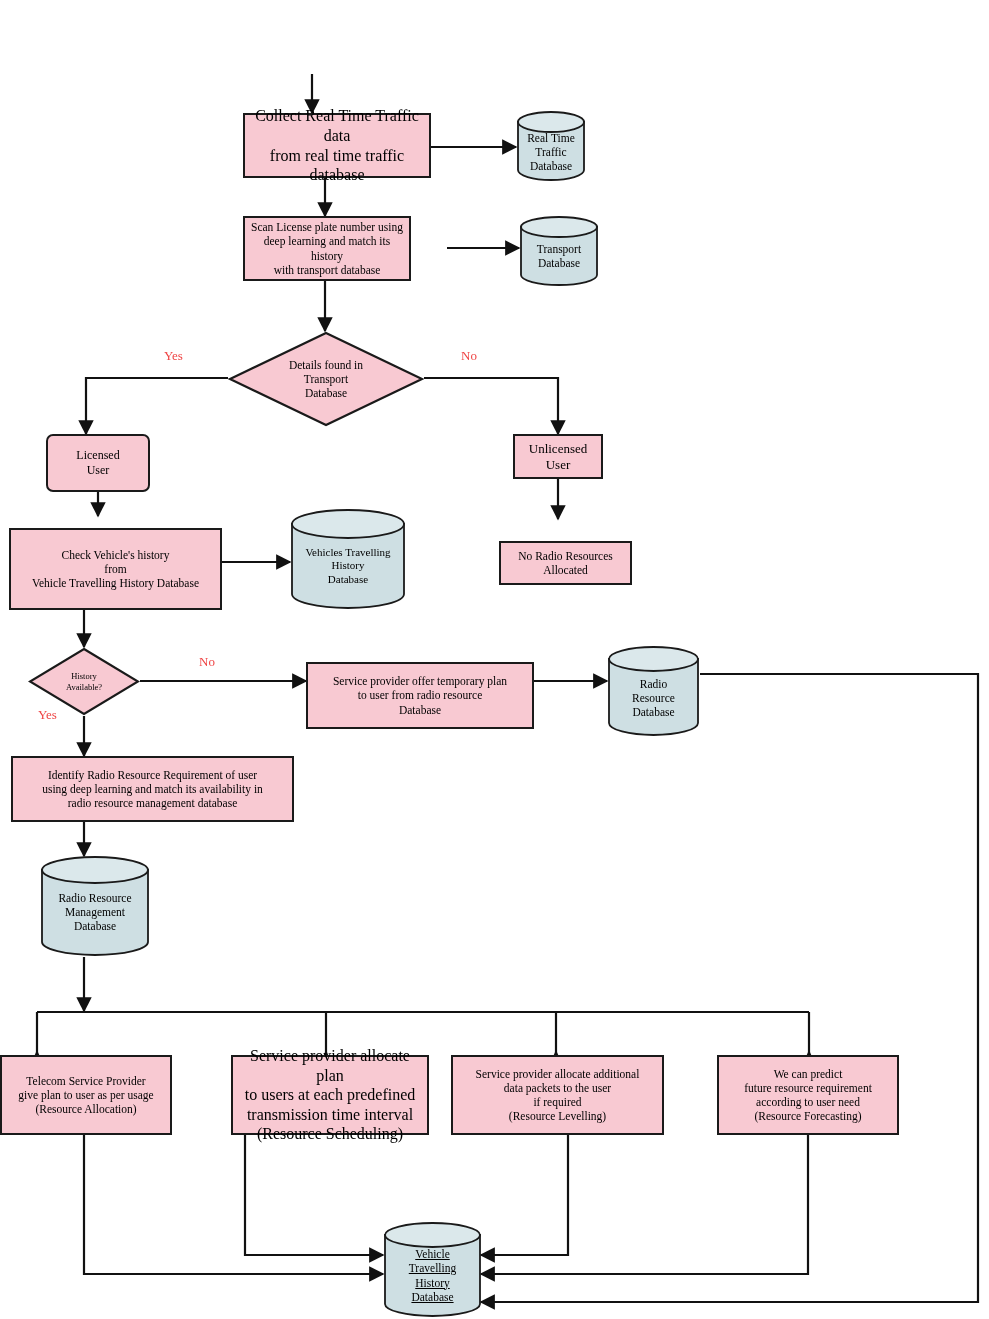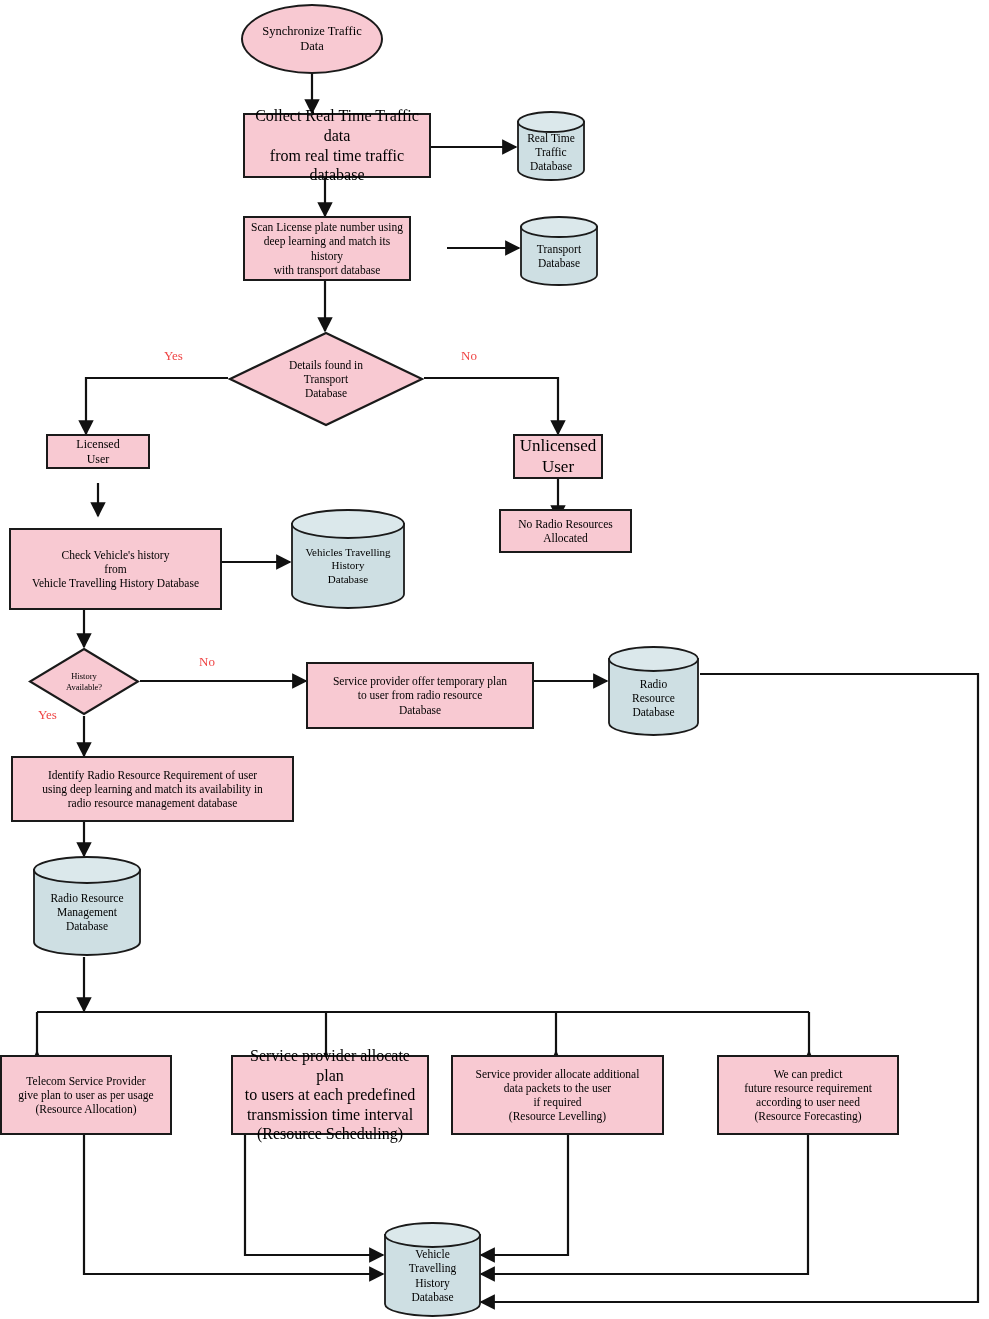--- a/index.html
+++ b/index.html
@@ -157,24 +157,20 @@
       <path d="M 556 1012 L 556 1055"></path>
       <path d="M 809 1012 L 809 1055"></path>
     </g>
   </svg>
 
   <div class="edge-label" style="left:164px; top:348px;">Yes</div>
   <div class="edge-label" style="left:461px; top:348px;">No</div>
   <div class="edge-label" style="left:199px; top:654px;">No</div>
   <div class="edge-label" style="left:38px; top:707px;">Yes</div>
 
-  <div class="node term" style="left:241px; top:4px; width:142px; height:70px; font-size:12.5px;">
-    <span class="txt">Synchronize Traffic
-Data</span>
-  </div>
 
   <div class="node proc" style="left:243px; top:113px; width:188px; height:65px; font-size:16px;">
     <span class="txt">Collect Real Time Traffic data
 from real time traffic
 database</span>
   </div>
 
   <div class="node db" style="left:516px; top:110px; width:70px; height:72px; font-size:11.5px;">
     <svg class="cyl" viewBox="0 0 70 72" preserveAspectRatio="none">
       <path d="M 2 12 L 2 60 A 33 10 0 0 0 68 60 L 68 12 Z" fill="#cedfe3" stroke="#1a1a1a" stroke-width="1.8"></path>
@@ -202,31 +198,31 @@
 
   <div class="node decision" style="left:228px; top:331px; width:196px; height:96px; font-size:11.5px;">
     <svg class="diamond-shape" viewBox="0 0 196 96" preserveAspectRatio="none">
       <polygon points="98,2 194,48 98,94 2,48" fill="#f8c9d2" stroke="#1a1a1a" stroke-width="2.2"></polygon>
     </svg>
     <span class="txt">Details found in
 Transport
 Database</span>
   </div>
 
-  <div class="node proc" style="left:46px; top:434px; width:104px; height:35px; font-size:12px;">
+  <div class="node proc" style="left:46px; top:434px; width:104px; height:58px; font-size:12px;border-radius:7px;">
     <span class="txt">Licensed
 User</span>
   </div>
 
-  <div class="node proc" style="left:513px; top:434px; width:90px; height:45px; font-size:17px;text-align:center;">
+  <div class="node proc" style="left:513px; top:434px; width:90px; height:45px; font-size:13px;text-align:center;">
     <span class="txt">Unlicensed
 User</span>
   </div>
 
-  <div class="node proc" style="left:499px; top:509px; width:133px; height:44px; font-size:11.5px;justify-content:center;">
+  <div class="node proc" style="left:499px; top:541px; width:133px; height:44px; font-size:11.5px;justify-content:center;">
     <span class="txt">No Radio Resources
 Allocated</span>
   </div>
 
   <div class="node proc" style="left:9px; top:516px; width:213px; height:82px; font-size:11.5px;margin-top:12px;">
     <span class="txt">Check Vehicle's history
 from
 Vehicle Travelling History Database</span>
   </div>
 
@@ -263,21 +259,21 @@
 Resource
 Database</span>
   </div>
 
   <div class="node proc" style="left:11px; top:756px; width:283px; height:66px; font-size:11.5px;">
     <span class="txt">Identify Radio Resource Requirement of user
 using deep learning and match its availability in
 radio resource management database</span>
   </div>
 
-  <div class="node db" style="left:32px; top:855px; width:110px; height:102px; font-size:11.5px;">
+  <div class="node db" style="left:40px; top:855px; width:110px; height:102px; font-size:11.5px;">
     <svg class="cyl" viewBox="0 0 110 102" preserveAspectRatio="none">
       <path d="M 2 15 L 2 87 A 53 13 0 0 0 108 87 L 108 15 Z" fill="#cedfe3" stroke="#1a1a1a" stroke-width="1.8"></path>
       <ellipse cx="55" cy="15" rx="53" ry="13" fill="#dbe8eb" stroke="#1a1a1a" stroke-width="1.8"></ellipse>
     </svg>
     <span class="txt" style="padding-top:12px;">Radio Resource
 Management
 Database</span>
   </div>
 
   <div class="node proc" style="left:0px; top:1055px; width:172px; height:80px; font-size:11.5px;">
@@ -305,19 +301,19 @@
 future resource requirement
 according to user need
 (Resource Forecasting)</span>
   </div>
 
   <div class="node db" style="left:383px; top:1222px; width:99px; height:95px; font-size:11.5px;">
     <svg class="cyl" viewBox="0 0 99 95" preserveAspectRatio="none">
       <path d="M 2 13 L 2 82 A 47.5 12 0 0 0 97 82 L 97 13 Z" fill="#cedfe3" stroke="#1a1a1a" stroke-width="1.8"></path>
       <ellipse cx="49.5" cy="13" rx="47.5" ry="12" fill="#dbe8eb" stroke="#1a1a1a" stroke-width="1.8"></ellipse>
     </svg>
-    <span class="txt" style="padding-top:12px;">Vehicle
+    <span class="txt" style="padding-top:12px;text-decoration:underline;">Vehicle
 Travelling
 History
 Database</span>
   </div>
 
 </div>
 
 </body></html>

